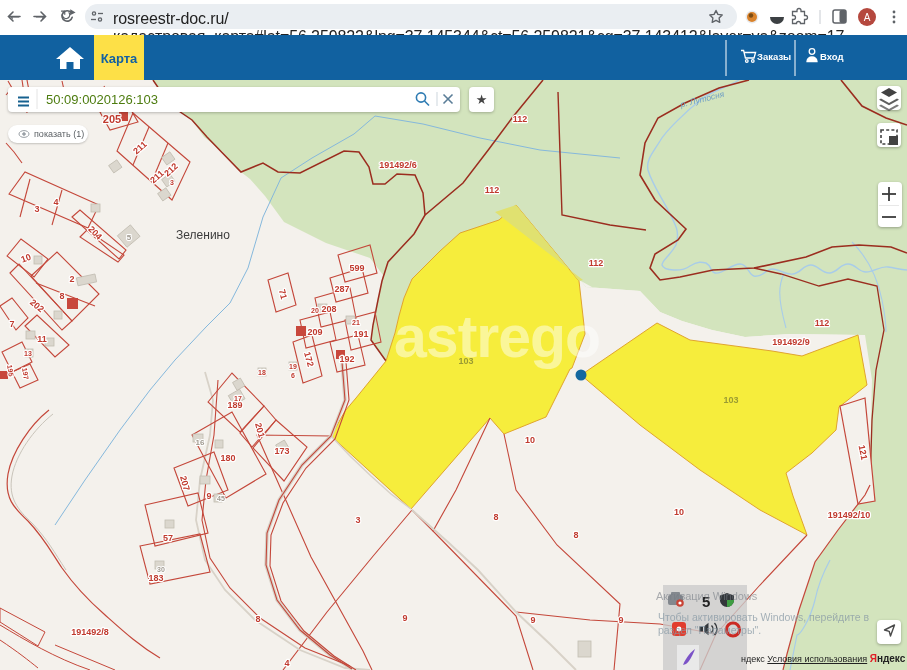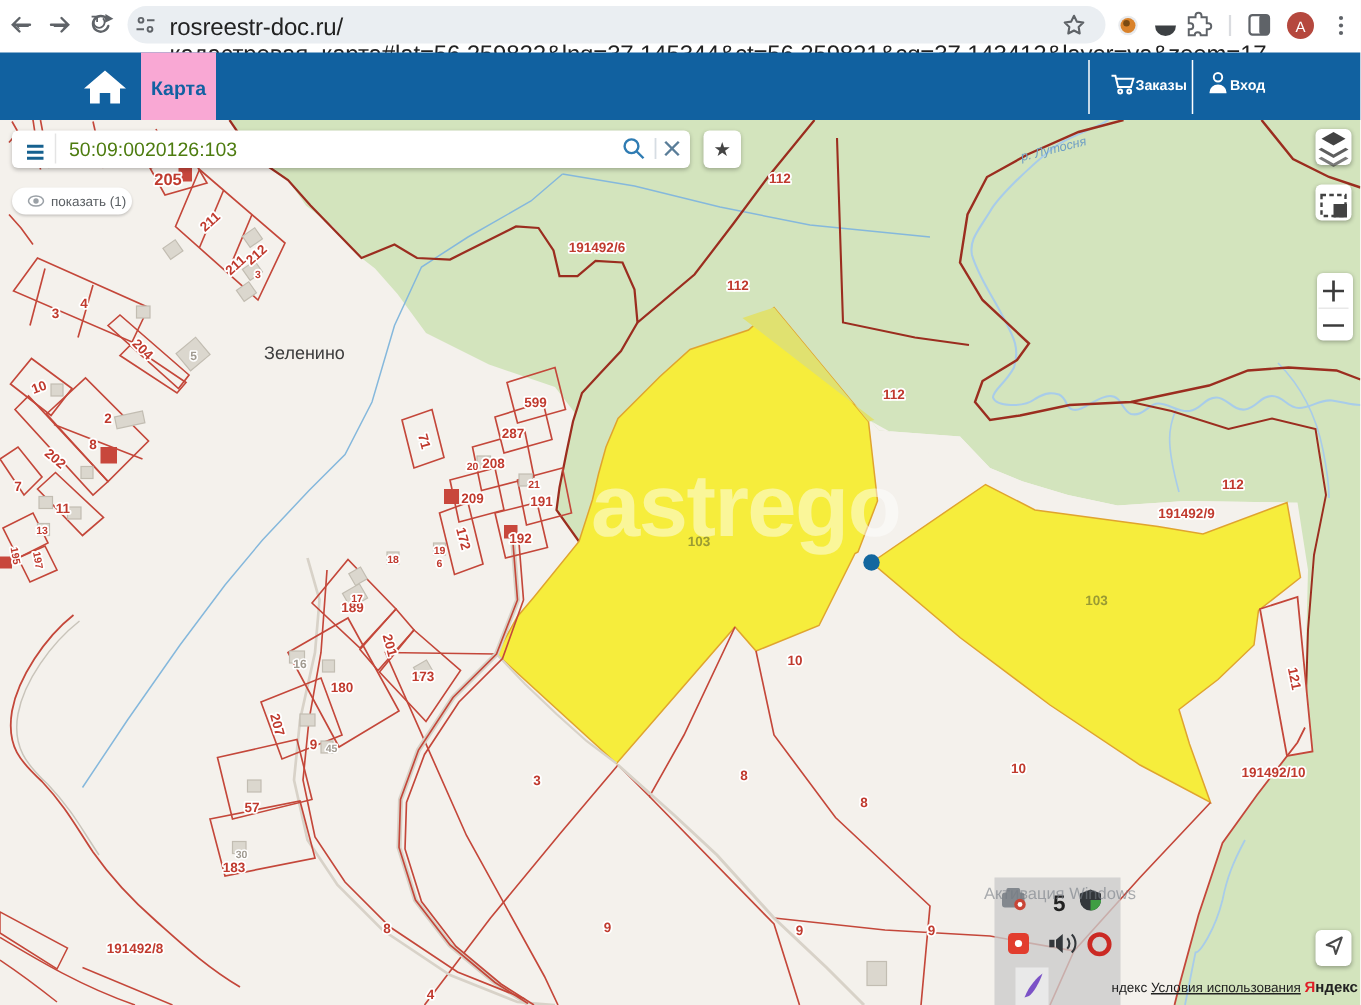--- a/index.html
+++ b/index.html
@@ -6,21 +6,21 @@
     font-family:"Liberation Sans",sans-serif;background:#fff;}
   #page{position:relative;width:907px;height:670px;overflow:hidden;}
   
   #chrome{position:absolute;left:0;top:0;width:907px;height:35px;background:#fff;}
   .navic{position:absolute;top:7px;color:#5f6368;font-size:14px;}
   #urlbar{position:absolute;left:85px;top:4px;width:652px;height:25px;border-radius:13px;
     background:#eaeef2;}
   #urltext{position:absolute;left:113px;top:10px;font-size:16px;color:#222;letter-spacing:-0.1px;}
   
   #hdr{position:absolute;left:0;top:35px;width:907px;height:45px;background:#1161a0;}
-  #tab{position:absolute;left:94px;top:35px;width:50px;height:45px;background:#f9a8d4;
+  #tab{position:absolute;left:94px;top:35px;width:50px;height:45px;background:#fde047;
     color:#1261a2;font-size:13px;font-weight:bold;text-align:center;line-height:47px;}
   
   #sbar{position:absolute;left:8px;top:87px;width:452px;height:25px;background:#fff;
     border-radius:4px;box-shadow:0 1px 3px rgba(0,0,0,.25);}
   #sbtext{position:absolute;left:46px;top:92px;font-size:13px;color:#4d7c0f;}
   #starbtn{position:absolute;left:469px;top:87px;width:25px;height:25px;background:#fff;
     border-radius:4px;box-shadow:0 1px 3px rgba(0,0,0,.25);text-align:center;
     font-size:13px;color:#444;line-height:26px;}
   #pill{position:absolute;left:8px;top:125px;width:80px;height:18px;background:#fff;
     border-radius:9px;box-shadow:0 1px 2px rgba(0,0,0,.2);font-size:9px;color:#5a5f63;
@@ -360,14 +360,15 @@
       <circle cx="19" cy="46" r="2.4" fill="#fff"></circle>
       <path d="M44,43.5 l4.5,-3.8 0,12.6 -4.5,-3.8 z M43,43.5 l-3.5,0 0,5 3.5,0 z" fill="#33373b"></path>
       <path d="M51.5,42.5 a5,5 0 0 1 0,7 M54.5,40 a8.5,8.5 0 0 1 0,12" stroke="#33373b" stroke-width="1.4" fill="none"></path>
       <circle cx="73" cy="46.5" r="6.5" fill="none" stroke="#cb2a24" stroke-width="3.1"></circle>
       <rect x="17" y="62" width="22" height="25" fill="#e9e9e9"></rect>
       <path d="M23,82 C26,74 32,68 35,66 C33,72 29,79 26,81 z" fill="#7b52c7"></path>
     </g>
   </svg>
   <div id="wm0" style="position:absolute;left:0;top:0;"></div>
   <div id="wm1">Активация Windows</div>
+  <div id="wm2">Чтобы активировать Windows, перейдите в<br>раздел "Параметры".</div>
   <div id="attr">ндекс <span style="text-decoration:underline;">Условия использования</span>&nbsp;<span style="color:#e01e26;font-weight:bold;font-size:10px;">Я</span><span style="font-weight:bold;font-size:10px;">ндекс</span></div>
 </div>
 
 </body></html>

